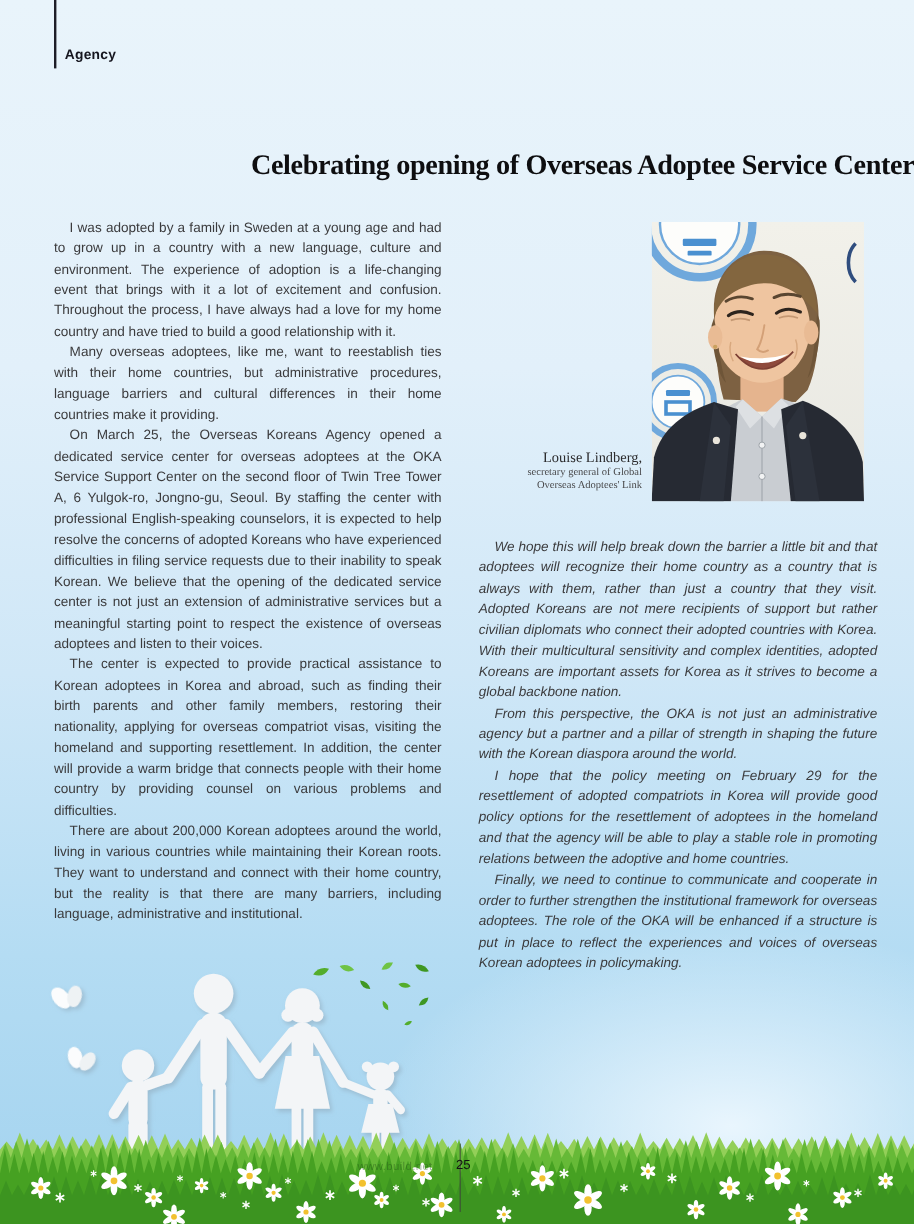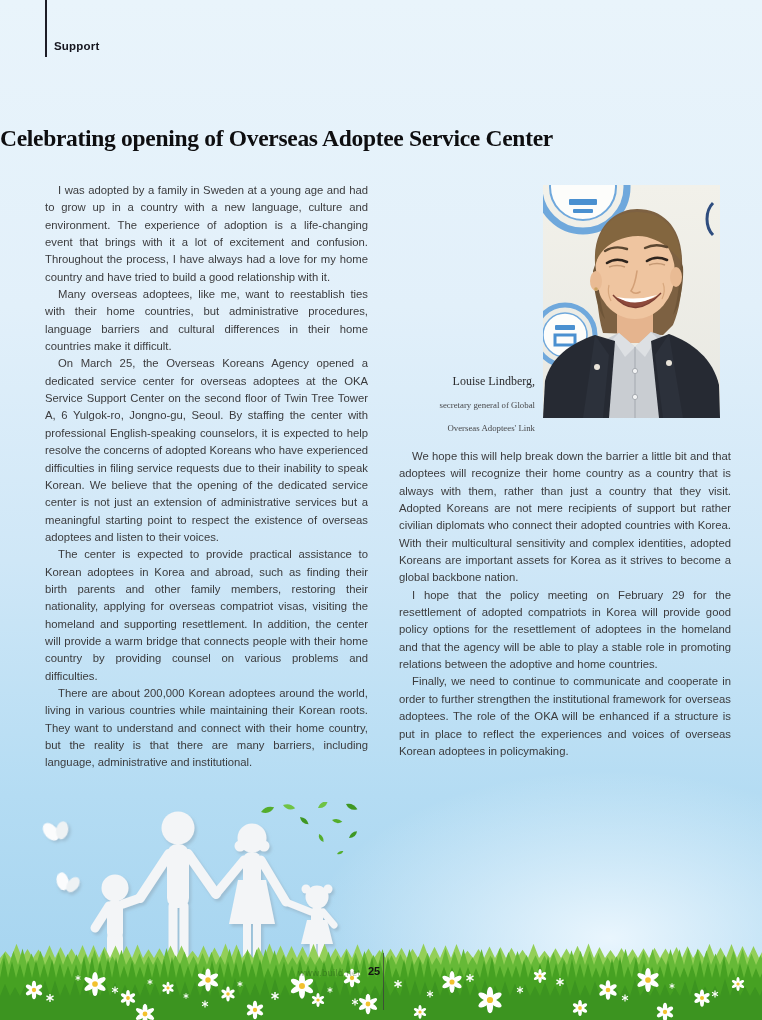--- a/index.html
+++ b/index.html
@@ -5,53 +5,53 @@
   html,body{margin:0;padding:0;}
   .page{
     position:relative; width:762px; height:1020px; overflow:hidden;
     font-family:"Liberation Sans", sans-serif;
     background-image:
       radial-gradient(ellipse 430px 240px at 80% 92%, rgba(240,249,255,0.9), rgba(240,249,255,0) 70%),
       linear-gradient(180deg,#e9f4fb 0%, #e2f0fa 30%, #cfe7f7 55%, #b4dcf3 78%, #a3d3ef 100%);
   }
   .col-bar{position:absolute; left:45px; top:0; width:2px; height:57px; background:#1d1d27;}
   .col-label{position:absolute; left:54px; top:40px; font-size:11.5px; font-weight:bold; color:#15151e; letter-spacing:0.2px;}
-  .title{position:absolute; left:0; top:109px; width:762px; text-align:left;
+  .title{position:absolute; left:0; top:109px; width:762px; text-align:right;
     font-family:"Liberation Serif", serif; font-weight:bold; font-size:23.5px; color:#0e0e10; letter-spacing:-0.3px;}
   .col{position:absolute; text-align:justify; font-size:11.3px; line-height:17.35px; color:#3b3b3d;}
   .col p{margin:0; text-indent:13px;}
   .col-left{left:45px; top:182px; width:323px;}
-  .col-right{left:399px; top:448px; width:332px;}
+  .col-right{left:399px; top:448px; width:332px;font-style:italic;}
   .photo{position:absolute; left:543px; top:185px; width:177px; height:233px; overflow:hidden;}
   .caption{position:absolute; left:399px; top:374px; width:136px; text-align:right; color:#3c3c3e;font-family:Liberation Serif, serif;}
   .caption .cap-name{font-size:12px; line-height:14px; color:#2b2b2d;}
-  .caption .cap-role{font-size:8.8px; line-height:11px; color:#48484a;margin-top:12px;}
+  .caption .cap-role{font-size:8.8px; line-height:11px; color:#48484a;}
   .footnote{position:absolute; left:399px; top:895px; width:332px; font-size:9.8px; line-height:14.5px;
     color:#3d3d3f; padding-left:7px; text-indent:-7px;}
   .endmark{display:inline-block; width:10px; height:12px; margin-left:4px; vertical-align:-2px;
     background:#fefefe; border:1px solid #e8a71c; box-sizing:border-box;}
   .endmark svg{display:block;}
   .family-svg{position:absolute; left:18px; top:802px; width:340px; height:170px;}
   .grass-svg{position:absolute; left:0; top:938px; width:762px; height:82px;}
   .watermark{position:absolute; left:298px; top:967px; font-size:9.5px; color:rgba(35,80,25,0.42); letter-spacing:0.3px;}
   .page-num-line{position:absolute; left:383px; top:953px; width:1px; height:57px; background:rgba(60,60,60,0.75);}
-  .page-num{position:absolute; left:368px; top:965px; font-size:11px; font-weight:bold; color:#141414;}
+  .page-num{position:absolute; left:380px; top:965px; font-size:11px; font-weight:normal; color:#141414;}
 </style>
 </head>
 <body>
 
 <div class="page">
 
   <div class="col-bar"></div>
-  <div class="col-label">Support</div>
+  <div class="col-label">Agency</div>
   <h1 class="title">Celebrating opening of Overseas Adoptee Service Center</h1>
 
   <div class="col col-left">
     <p>I was adopted by a family in Sweden at a young age and had to grow up in a country with a new language, culture and environment. The experience of adoption is a life-changing event that brings with it a lot of excitement and confusion. Throughout the process, I have always had a love for my home country and have tried to build a good relationship with it.</p>
-    <p>Many overseas adoptees, like me, want to reestablish ties with their home countries, but administrative procedures, language barriers and cultural differences in their home countries make it difficult.</p>
+    <p>Many overseas adoptees, like me, want to reestablish ties with their home countries, but administrative procedures, language barriers and cultural differences in their home countries make it providing.</p>
     <p>On March 25, the Overseas Koreans Agency opened a dedicated service center for overseas adoptees at the OKA Service Support Center on the second floor of Twin Tree Tower A, 6 Yulgok-ro, Jongno-gu, Seoul. By staffing the center with professional English-speaking counselors, it is expected to help resolve the concerns of adopted Koreans who have experienced difficulties in filing service requests due to their inability to speak Korean. We believe that the opening of the dedicated service center is not just an extension of administrative services but a meaningful starting point to respect the existence of overseas adoptees and listen to their voices.</p>
     <p>The center is expected to provide practical assistance to Korean adoptees in Korea and abroad, such as finding their birth parents and other family members, restoring their nationality, applying for overseas compatriot visas, visiting the homeland and supporting resettlement. In addition, the center will provide a warm bridge that connects people with their home country by providing counsel on various problems and difficulties.</p>
     <p>There are about 200,000 Korean adoptees around the world, living in various countries while maintaining their Korean roots. They want to understand and connect with their home country, but the reality is that there are many barriers, including language, administrative and institutional.</p>
   </div>
 
   <div class="photo">
     <svg width="177" height="233" viewBox="0 0 177 233" xmlns="http://www.w3.org/2000/svg">
       <defs>
         <linearGradient id="wall" x1="0" y1="0" x2="0" y2="1">
           <stop offset="0" stop-color="#f2f1ea"></stop>
@@ -127,20 +127,21 @@
   </div>
 
   <div class="caption">
     <div class="cap-name">Louise Lindberg,</div>
     <div class="cap-role">secretary general of Global</div>
     <div class="cap-role">Overseas Adoptees' Link</div>
   </div>
 
   <div class="col col-right">
     <p>We hope this will help break down the barrier a little bit and that adoptees will recognize their home country as a country that is always with them, rather than just a country that they visit. Adopted Koreans are not mere recipients of support but rather civilian diplomats who connect their adopted countries with Korea. With their multicultural sensitivity and complex identities, adopted Koreans are important assets for Korea as it strives to become a global backbone nation.</p>
+    <p>From this perspective, the OKA is not just an administrative agency but a partner and a pillar of strength in shaping the future with the Korean diaspora around the world.</p>
     <p>I hope that the policy meeting on February 29 for the resettlement of adopted compatriots in Korea will provide good policy options for the resettlement of adoptees in the homeland and that the agency will be able to play a stable role in promoting relations between the adoptive and home countries.</p>
     <p>Finally, we need to continue to communicate and cooperate in order to further strengthen the institutional framework for overseas adoptees. The role of the OKA will be enhanced if a structure is put in place to reflect the experiences and voices of overseas Korean adoptees in policymaking.</p>
   </div>
 
 
   <svg class="family-svg" viewBox="-60 0 340 170" xmlns="http://www.w3.org/2000/svg">
     <defs>
       <filter id="soft" x="-30%" y="-30%" width="160%" height="160%">
         <feDropShadow dx="2" dy="2.5" stdDeviation="1.6" flood-color="#8fa9ba" flood-opacity="0.55"></feDropShadow>
       </filter>

